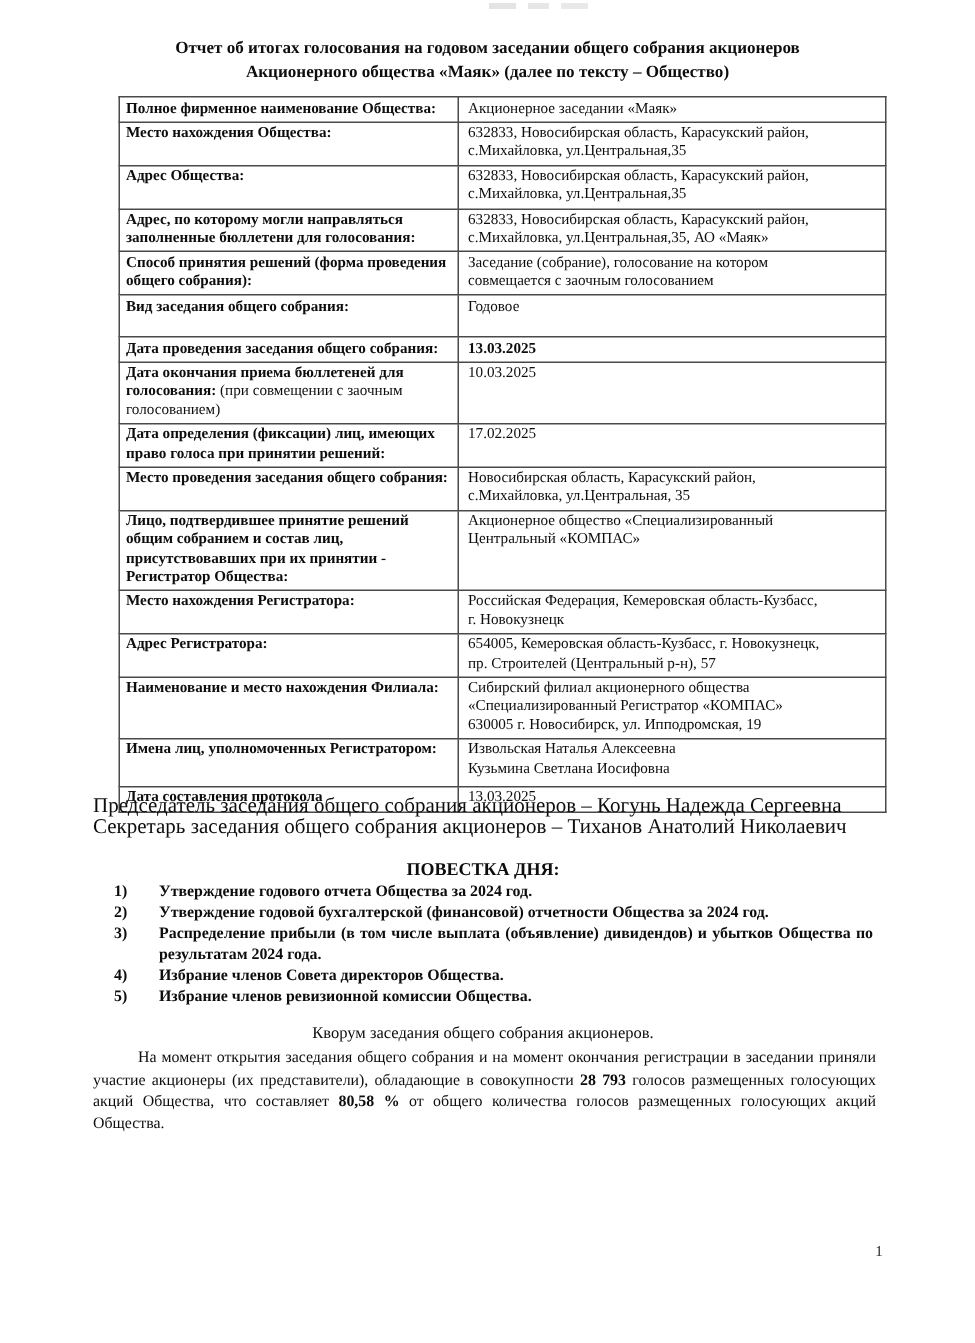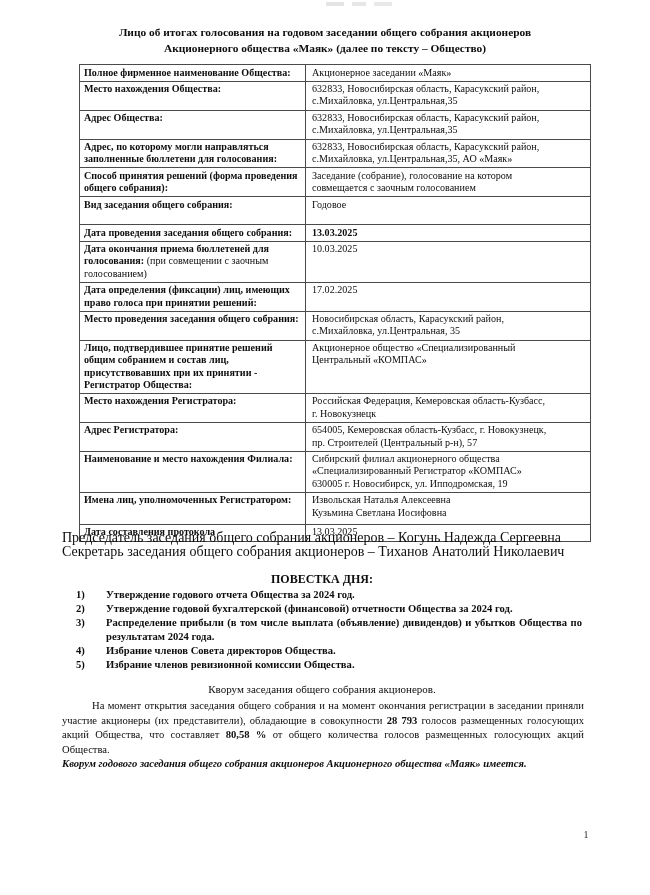--- a/index.html
+++ b/index.html
@@ -175,21 +175,21 @@
   }
 </style>
 </head>
 <body>
 
 <div class="page">
 
   <div class="scan-specks"></div>
 
   <div class="doc-title">
-    <span class="l1">Лицо об итогах голосования на годовом заседании общего собрания акционеров</span>
+    <span class="l1">Отчет об итогах голосования на годовом заседании общего собрания акционеров</span>
     <span class="l2">Акционерного общества «Маяк»  (далее по  тексту – Общество)</span>
   </div>
 
   <table class="info-table">
     <tbody>
       <tr>
         <td class="k"><span>Полное фирменное наименование Общества:</span></td>
         <td class="v">
           <span class="ln">Акционерное заседании «Маяк»</span>
         </td>
@@ -323,18 +323,17 @@
     </div>
     <div class="item">
       <span class="num">5)</span>
       <span class="txt">Избрание членов ревизионной комиссии Общества.</span>
     </div>
   </div>
 
   <div class="quorum-head">Кворум заседания общего собрания акционеров.</div>
   <div class="quorum">
     <p class="last-para"><span>На момент открытия заседания общего собрания и на момент окончания регистрации в заседании приняли участие акционеры (их представители), обладающие в совокупности </span><b>28 793</b><span> голосов размещенных голосующих акций Общества, что составляет </span><b>80,58 %</b><span> от общего количества голосов размещенных голосующих акций Общества.</span></p>
-    <p class="conclusion">Кворум годового заседания общего собрания акционеров Акционерного общества «Маяк» имеется.</p>
   </div>
 
   <div class="page-number">1</div>
 
 </div>
 
 </body></html>

